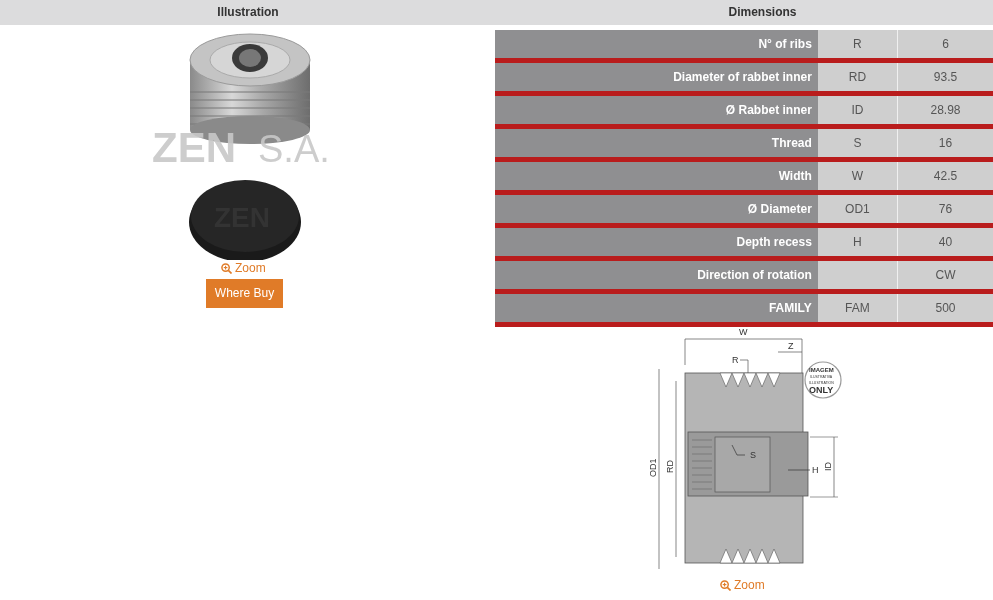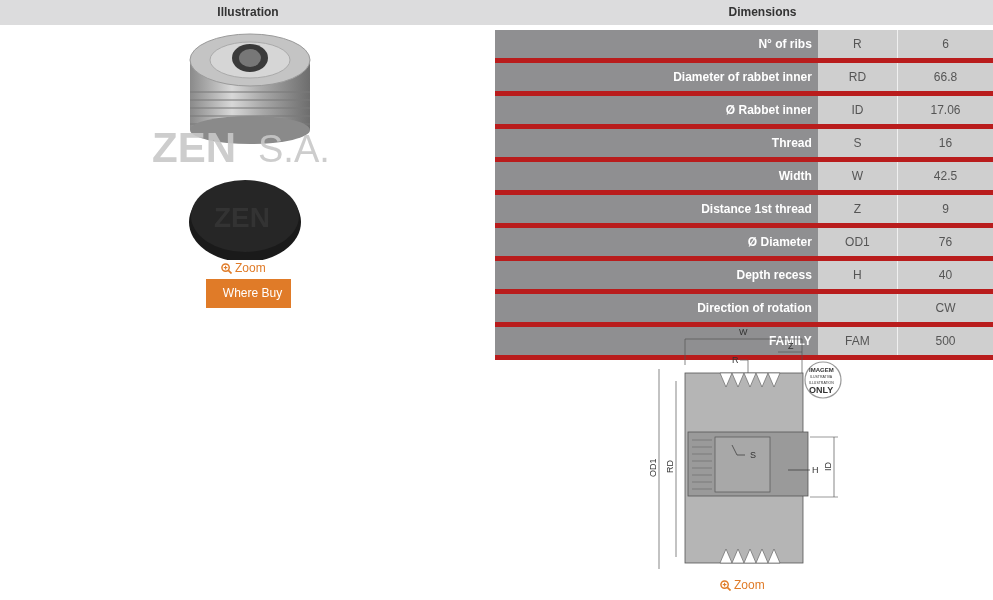--- a/index.html
+++ b/index.html
@@ -66,54 +66,49 @@
 
   <div class="zoom-link" style="left:221px; top:236px;">
     <svg viewBox="0 0 12 12">
         <circle cx="5" cy="5" r="4" fill="none" stroke="#e07b28" stroke-width="1.6"></circle>
         <line x1="8" y1="8" x2="11.5" y2="11.5" stroke="#e07b28" stroke-width="1.8"></line>
         <line x1="3" y1="5" x2="7" y2="5" stroke="#e07b28" stroke-width="1.2"></line>
         <line x1="5" y1="3" x2="5" y2="7" stroke="#e07b28" stroke-width="1.2"></line>
       </svg>
     <span>Zoom</span>
   </div>
-  <div class="where-buy" style="top:254px;padding-left:8px;">Where Buy</div>
+  <div class="where-buy" style="top:254px;">Where Buy</div>
 </div>
 
 <table class="dims">
   <tbody>
     <tr>
         <td class="lbl">N° of ribs</td>
         <td class="code">R</td>
         <td class="val">6</td>
       </tr>
     <tr>
         <td class="lbl">Diameter of rabbet inner</td>
         <td class="code">RD</td>
-        <td class="val">66.8</td>
+        <td class="val">93.5</td>
       </tr>
     <tr>
         <td class="lbl">Ø Rabbet inner</td>
         <td class="code">ID</td>
-        <td class="val">17.06</td>
+        <td class="val">28.98</td>
       </tr>
     <tr>
         <td class="lbl">Thread</td>
         <td class="code">S</td>
         <td class="val">16</td>
       </tr>
     <tr>
         <td class="lbl">Width</td>
         <td class="code">W</td>
         <td class="val">42.5</td>
-      </tr>
-    <tr>
-        <td class="lbl">Distance 1st thread</td>
-        <td class="code">Z</td>
-        <td class="val">9</td>
       </tr>
     <tr>
         <td class="lbl">Ø Diameter</td>
         <td class="code">OD1</td>
         <td class="val">76</td>
       </tr>
     <tr>
         <td class="lbl">Depth recess</td>
         <td class="code">H</td>
         <td class="val">40</td>

